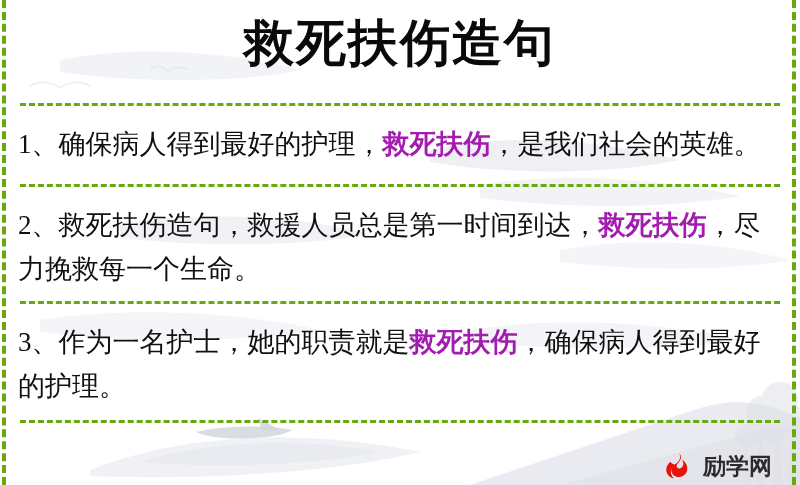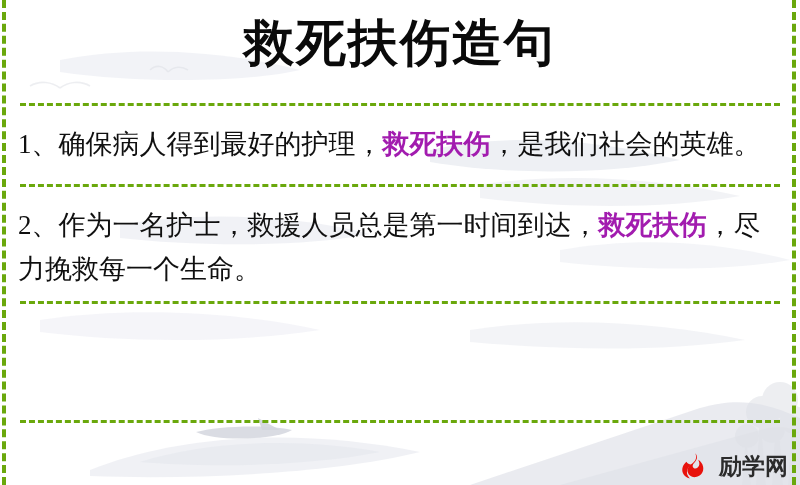--- a/index.html
+++ b/index.html
@@ -87,21 +87,21 @@
   .s3 { top: 320px; }
 
   .idiom {
     color: #a21caf;
     font-weight: bold;
   }
 
   
   .logo {
     position: absolute;
-    right: 12px;
+    right: 28px;
     bottom: 4px;
     display: flex;
     align-items: center;
     gap: 11px;
     z-index: 7;
   }
 
   .logo-mark {
     width: 30px;
     height: 30px;
@@ -169,23 +169,26 @@
   <div class="sep sep-1"></div>
   <div class="sep sep-2"></div>
   <div class="sep sep-3"></div>
   <div class="sep sep-4"></div>
 
   <div class="sentence s1">
     <span>1、</span><span>确保病人得到最好的护理，</span><span class="idiom">救死扶伤</span><span>，是我们社会的英雄。</span>
   </div>
 
   <div class="sentence s2">
-    <span>2、</span><span>作为一名护士，救援人员总是第一时间到达，</span><span class="idiom">救死扶伤</span><span>，尽力挽救每一个生命。</span>
-  </div>
-
+    <span>2、</span><span>救死扶伤造句，救援人员总是第一时间到达，</span><span class="idiom">救死扶伤</span><span>，尽力挽救每一个生命。</span>
+  </div>
+
+  <div class="sentence s3">
+    <span>3、</span><span>作为一名护士，她的职责就是</span><span class="idiom">救死扶伤</span><span>，确保病人得到最好的护理。</span>
+  </div>
 
   <div class="logo">
     <svg class="logo-mark" viewBox="0 0 32 32" aria-hidden="true">
       <path d="M18.5 2.5 C20.5 7.5, 18.8 10.5, 15.5 13 C11.5 16, 9 18.5, 10.5 23
                C11.6 26.4, 15 28.5, 19 27.8 C24.5 26.9, 27.8 22.2, 26.8 16.8
                C26.2 13.6, 24.2 11, 21.6 9.4 C23.4 13, 23.2 15.8, 21 17.6
                C19.2 19, 17 18.8, 16 17.2 C15.2 15.9, 15.7 14.3, 17.2 12.8
                C20.6 9.4, 21.4 6.2, 18.5 2.5 Z" fill="#e8120c"></path>
       <path d="M9 11.5 C5.2 14.5, 3.6 19.2, 5.2 23.4 C6.4 26.5, 9.2 28.6, 12.6 29.2
                C10.2 26.6, 9.2 24.2, 9.6 21.4 C10 18.6, 11.6 16.4, 14 14.6

